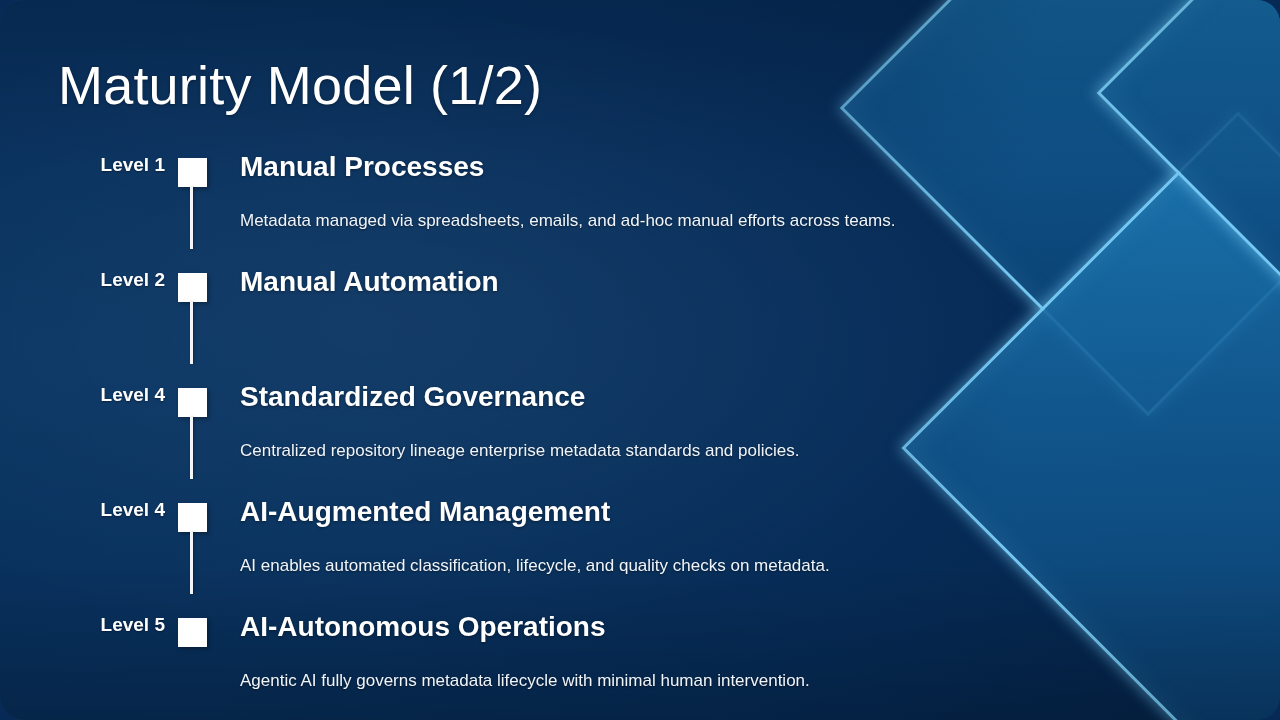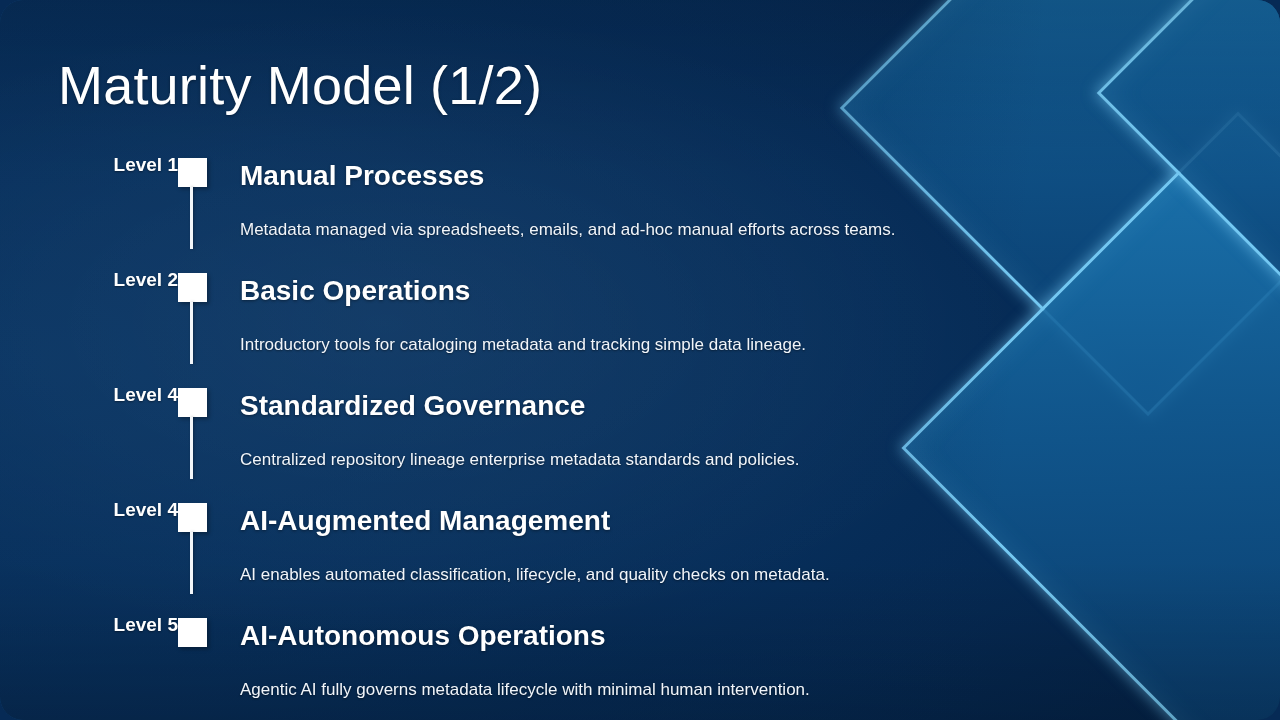--- a/index.html
+++ b/index.html
@@ -93,21 +93,21 @@
     left: 0;
     top: 150px;
     width: 1280px;
   }
   .level-row {
     position: relative;
     height: 115px;
   }
   .level-label {
     position: absolute;
-    left: 53px;
+    left: 40px;
     top: 4px;
     width: 125px;
     text-align: right;
     font-size: 19px;
     font-weight: bold;
     color: #ffffff;
     text-shadow: 0 1px 2px rgba(0,0,0,0.4);
   }
   .marker {
     position: absolute;
@@ -135,21 +135,20 @@
     top: 0;
     right: 20px;
   }
   .level-heading {
     font-size: 28px;
     font-weight: bold;
     color: #ffffff;
     line-height: 1.18;
     text-shadow: 0 1px 3px rgba(0,0,0,0.40);
     white-space: nowrap;
-    margin-top: 9px;
   }
   .level-desc {
     margin-top: 27px;
     font-size: 17px;
     font-weight: 400;
     color: #f1f5fa;
     line-height: 1.25;
     text-shadow: 0 1px 2px rgba(0,0,0,0.45);
     white-space: nowrap;
   }
@@ -181,22 +180,21 @@
         <div class="level-heading">Manual Processes</div>
         <div class="level-desc">Metadata managed via spreadsheets, emails, and ad-hoc manual efforts across teams.</div>
       </div>
     </div>
 
     <div class="level-row">
       <div class="level-label">Level 2</div>
       <div class="marker"></div>
       <div class="connector"></div>
       <div class="level-text">
-        <div class="level-heading">Basic Operations</div>
-        <div class="level-desc">Introductory tools for cataloging metadata and tracking simple data lineage.</div>
+        <div class="level-heading">Manual Automation</div>
       </div>
     </div>
 
     <div class="level-row">
       <div class="level-label">Level 4</div>
       <div class="marker"></div>
       <div class="connector"></div>
       <div class="level-text">
         <div class="level-heading">Standardized Governance</div>
         <div class="level-desc">Centralized repository lineage enterprise metadata standards and policies.</div>

